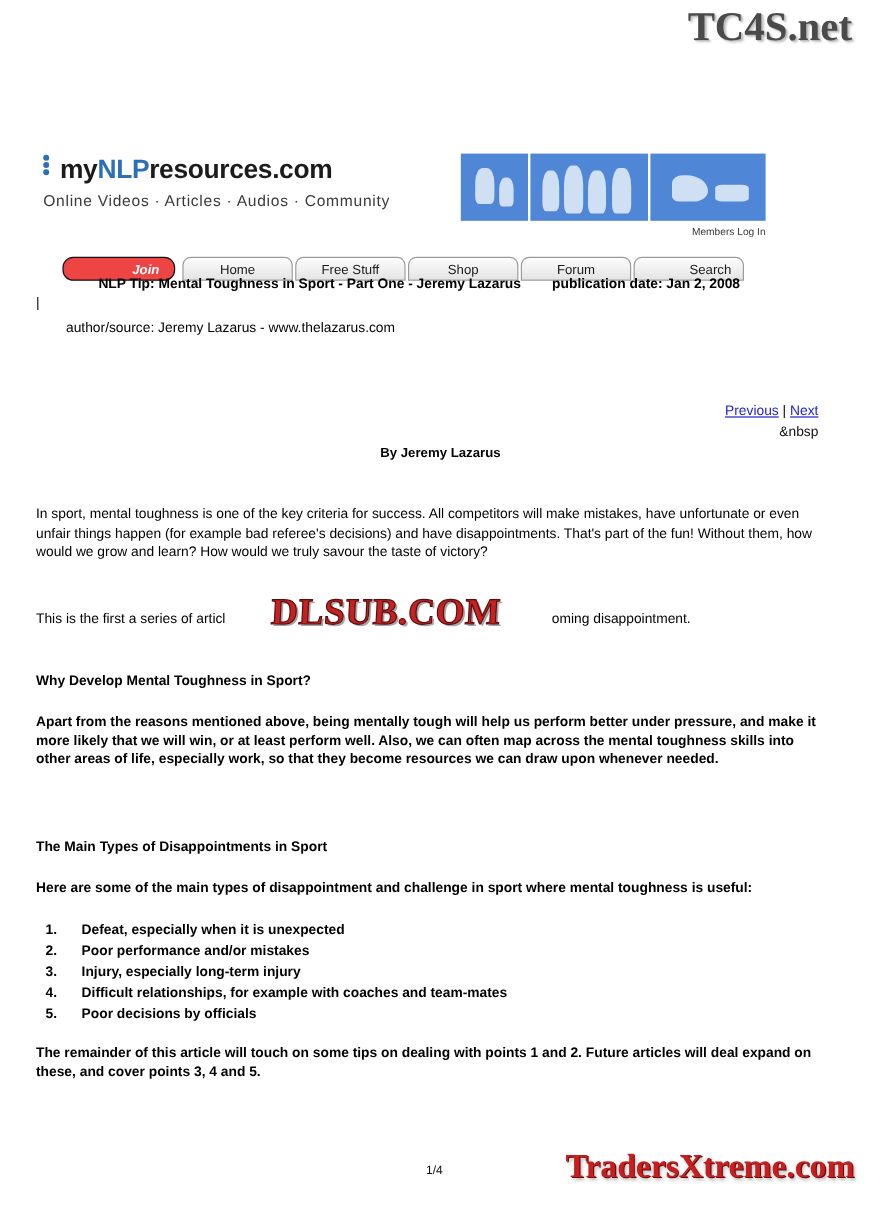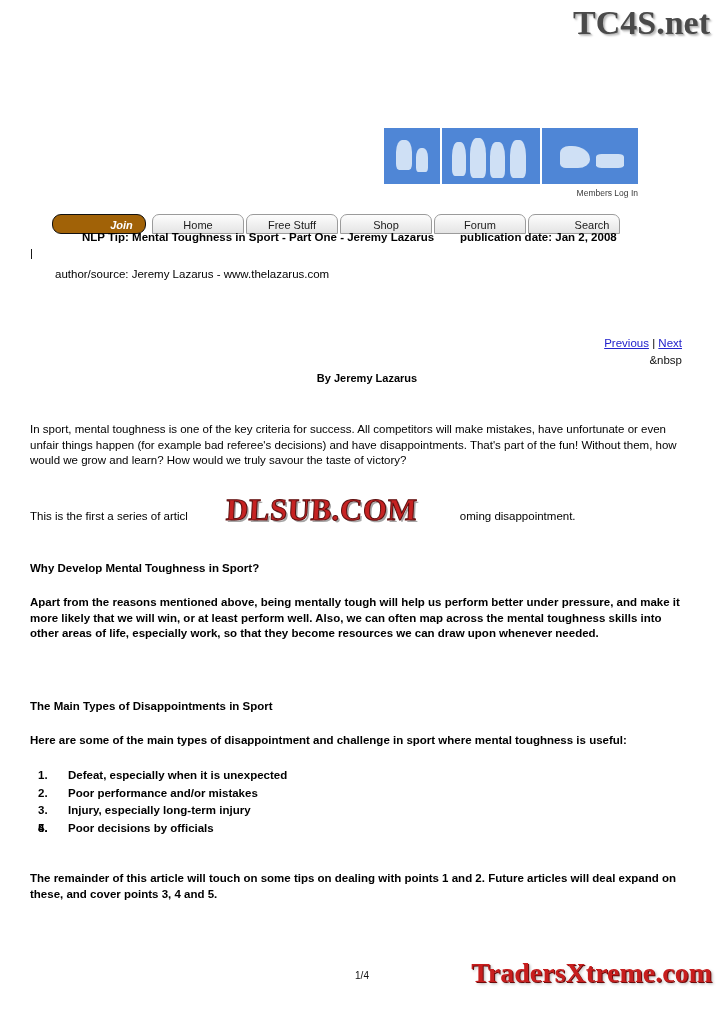--- a/index.html
+++ b/index.html
@@ -121,21 +121,21 @@
     line-height: 20px;
     text-align: center;
     font-size: 11px;
     color: #1a1a1a;
     background: linear-gradient(#fdfdfd, #e4e4e4);
     border: 1px solid #9b9b9b;
     border-radius: 7px 7px 0 0;
     box-sizing: border-box;
   }
   .nav-tab.join {
-    background: #a16207;
+    background: #ef4444;
     color: #ffffff;
     font-weight: bold;
     font-style: italic;
     border-color: #111111;
     border-radius: 9px;
     padding-left: 45px;
   }
 
   
   .art-title-row {
@@ -269,20 +269,26 @@
     color: #c81e1e;
     text-shadow: 1px 1px 0 #6d0b0b, 2px 2px 3px rgba(0,0,0,0.3);
   }
 </style>
 </head>
 <body>
 
 <div class="tc4s-watermark">TC4S.net</div>
 
 <div class="banner">
+  <div class="banner-left">
+    <div class="logo-line1">
+      <span class="logo-dots"><span></span><span></span><span></span></span><span>my</span><span class="blue">NLP</span><span>resources.com</span>
+    </div>
+    <div class="logo-line2">Online Videos · Articles · Audios · Community</div>
+  </div>
 
   <div class="banner-photos">
     <div class="photo-cell photo-a">
       <div class="fig" style="left:12px; top:12px; width:16px; height:30px;"></div>
       <div class="fig" style="left:32px; top:20px; width:12px; height:24px;"></div>
     </div>
     <div class="photo-cell photo-b">
       <div class="fig" style="left:10px; top:14px; width:14px; height:34px;"></div>
       <div class="fig" style="left:28px; top:10px; width:16px; height:40px;"></div>
       <div class="fig" style="left:48px; top:14px; width:15px; height:36px;"></div>
@@ -332,20 +338,20 @@
 <div class="para b h1">Why Develop Mental Toughness in Sport?</div>
 <div class="para b p3">Apart from the reasons mentioned above, being mentally tough will help us perform better under pressure, and make it more likely that we will win, or at least perform well.  Also, we can often map across the mental toughness skills into other areas of life, especially work, so that they become resources we can draw upon whenever needed.</div>
 
 <div class="para b h2">The Main Types of Disappointments in Sport</div>
 <div class="para b p4">Here are some of the main types of disappointment and challenge in sport where mental toughness is useful:</div>
 
 <div class="list">
   <div class="list-item"><span class="num">1.</span><span>Defeat, especially when it is unexpected</span></div>
   <div class="list-item"><span class="num">2.</span><span>Poor performance and/or mistakes</span></div>
   <div class="list-item"><span class="num">3.</span><span>Injury, especially long-term injury</span></div>
-  <div class="list-item"><span class="num">4.</span></div>
+  <div class="list-item"><span class="num">4.</span><span>Difficult relationships, for example with coaches and team-mates</span></div>
   <div class="list-item"><span class="num">5.</span><span>Poor decisions by officials</span></div>
 </div>
 
 <div class="para b p5">The remainder of this article will touch on some tips on dealing with points 1 and 2.  Future articles will deal expand on these, and cover points 3, 4 and 5.</div>
 
 <div class="page-num">1/4</div>
 <div class="tx-watermark">TradersXtreme.com</div>
 
 </body></html>

